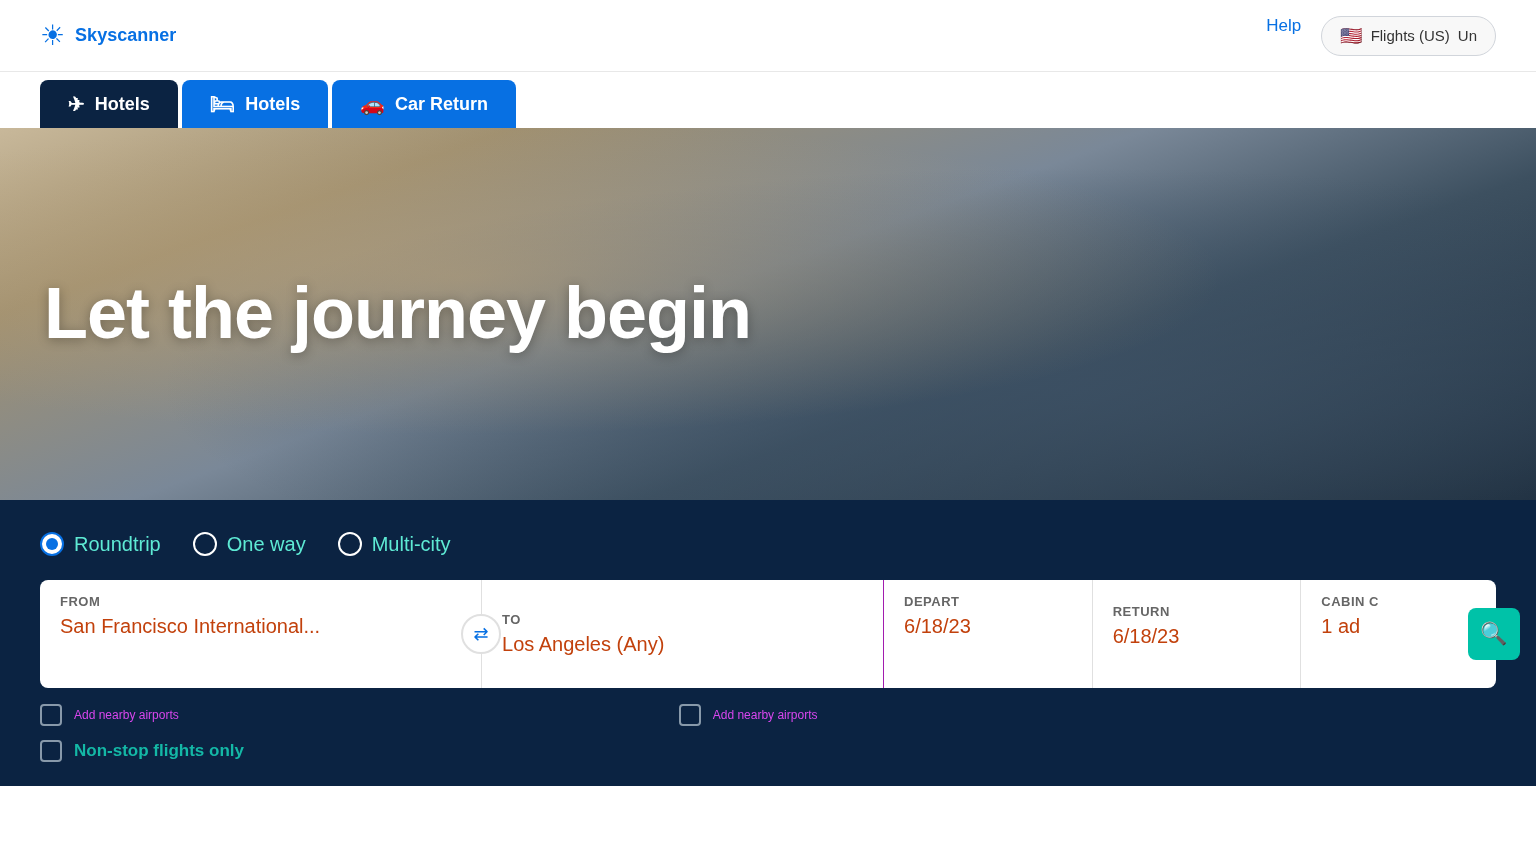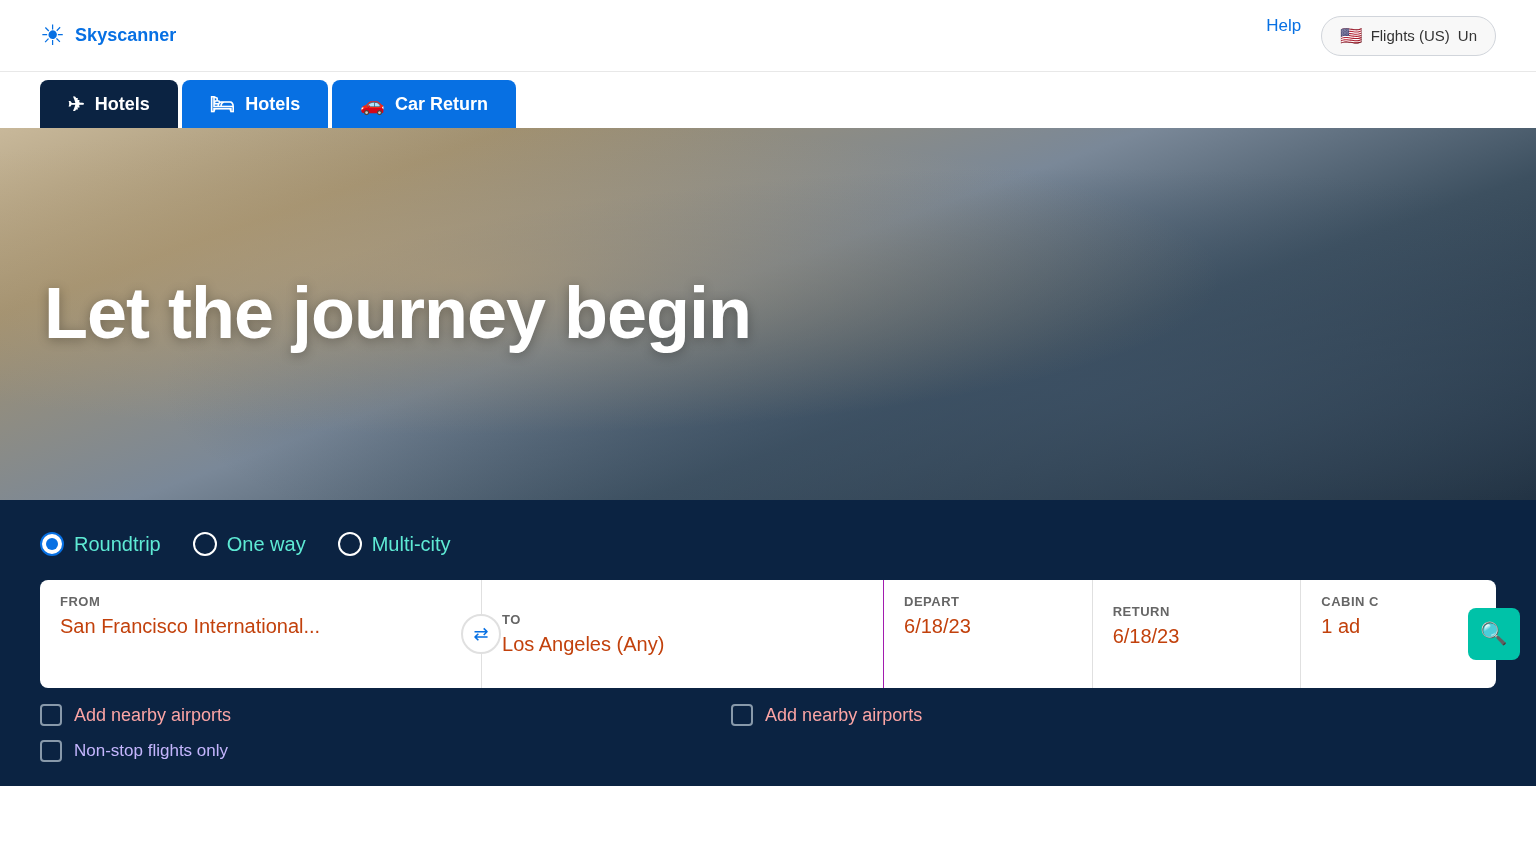--- a/index.html
+++ b/index.html
@@ -257,22 +257,22 @@
       cursor: pointer;
     }
     .checkbox-box {
       width: 22px;
       height: 22px;
       border: 2px solid #8899aa;
       border-radius: 4px;
       background: transparent;
     }
     .checkbox-label {
-      font-size: 18px;
-      color: #fca5a5;
+      font-size: 12px;
+      color: #d946ef;
     }
   </style>
 </head>
 <body>
 
 <div class="header">
   <div class="logo-area">
     <span class="logo-icon">☀</span>
     <span class="logo-text">Skyscanner</span>
   </div>
@@ -359,16 +359,16 @@
       <span class="checkbox-label">Add nearby airports</span>
     </div>
     <div class="checkbox-item" style="margin-left:460px;">
       <div class="checkbox-box"></div>
       <span class="checkbox-label">Add nearby airports</span>
     </div>
   </div>
 
   <div style="margin-top:14px; display:flex; align-items:center; gap:12px;">
     <div class="checkbox-box"></div>
-    <span class="checkbox-label" style="color:#c4b5fd; font-size:17px;">Non-stop flights only</span>
+    <span class="checkbox-label" style="color:#14b8a6; font-size:17px;font-weight:bold;">Non-stop flights only</span>
   </div>
 
 </div>
 
 </body></html>

